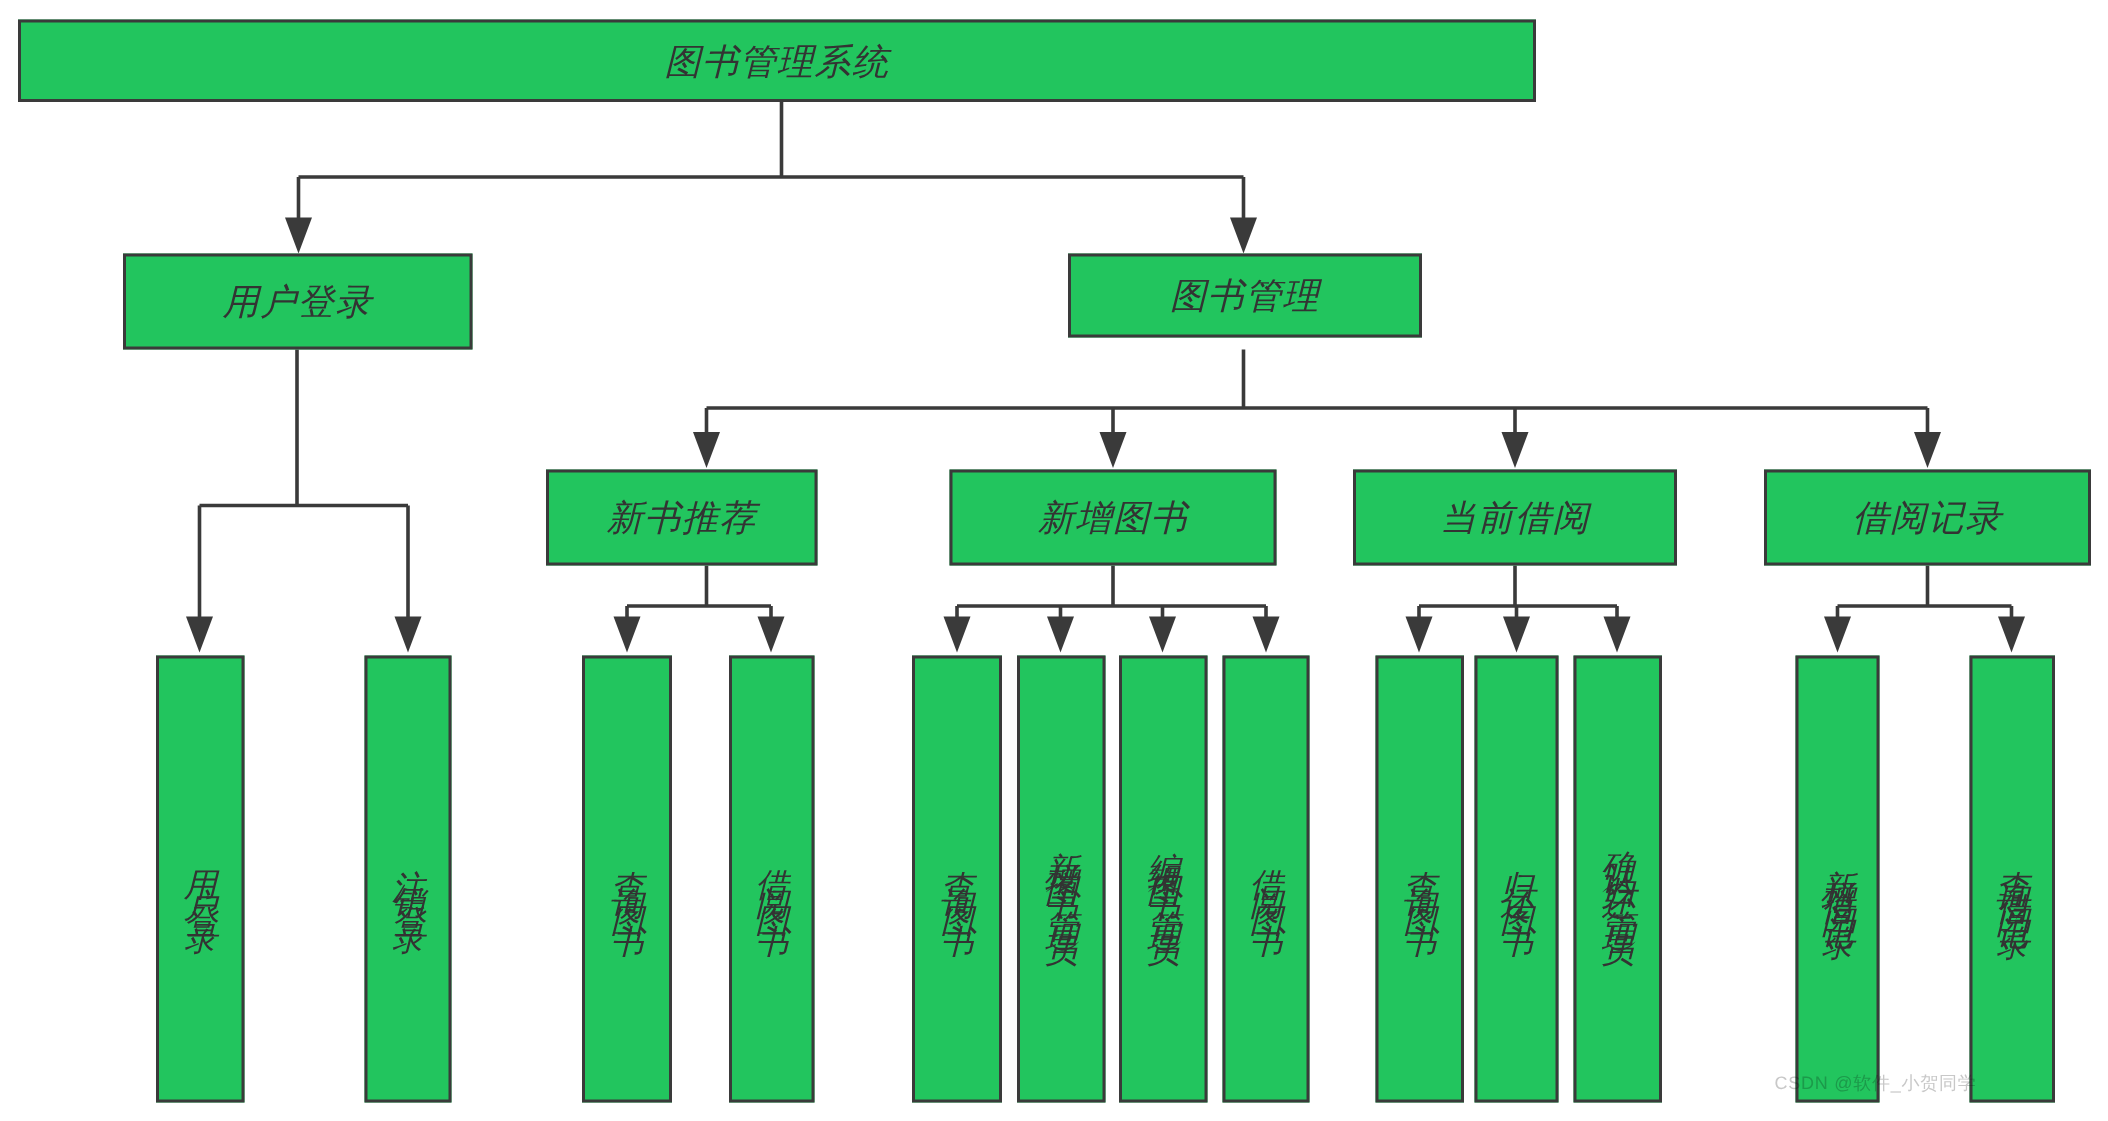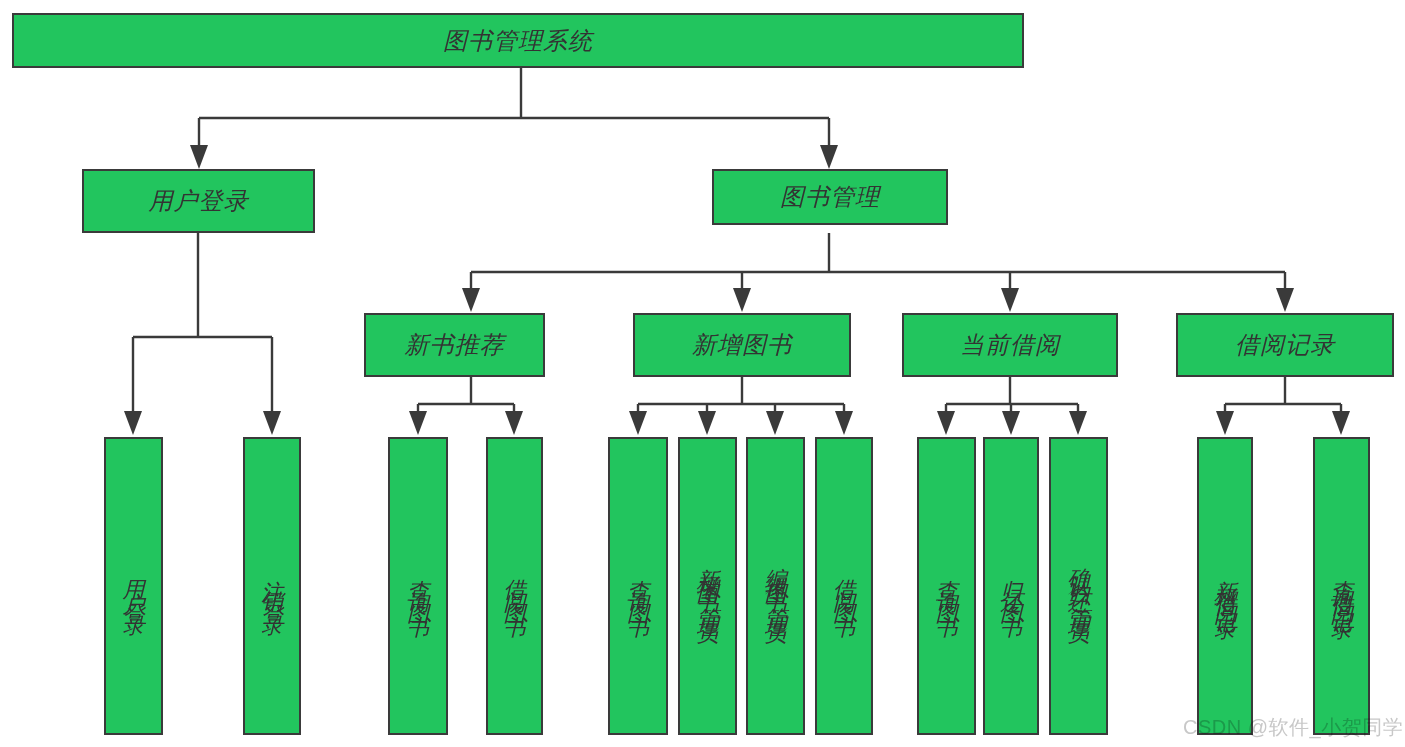--- a/index.html
+++ b/index.html
@@ -51,21 +51,21 @@
     font-size: 22px;
     line-height: 1;
     color: var(--text, #333333);
   }
   .vs { letter-spacing: 12px; }
   .vl { letter-spacing: 8px; }
   .watermark {
     position: absolute;
     left: 1183px;
     top: 714px;
-    font-size: 20px;
+    font-size: 12px;
     letter-spacing: 0.5px;
     color: var(--wm, #c8c8c8);
     white-space: nowrap;
     z-index: 3;
     mix-blend-mode: multiply;
   }
 </style>
 </head>
 <body>
 

